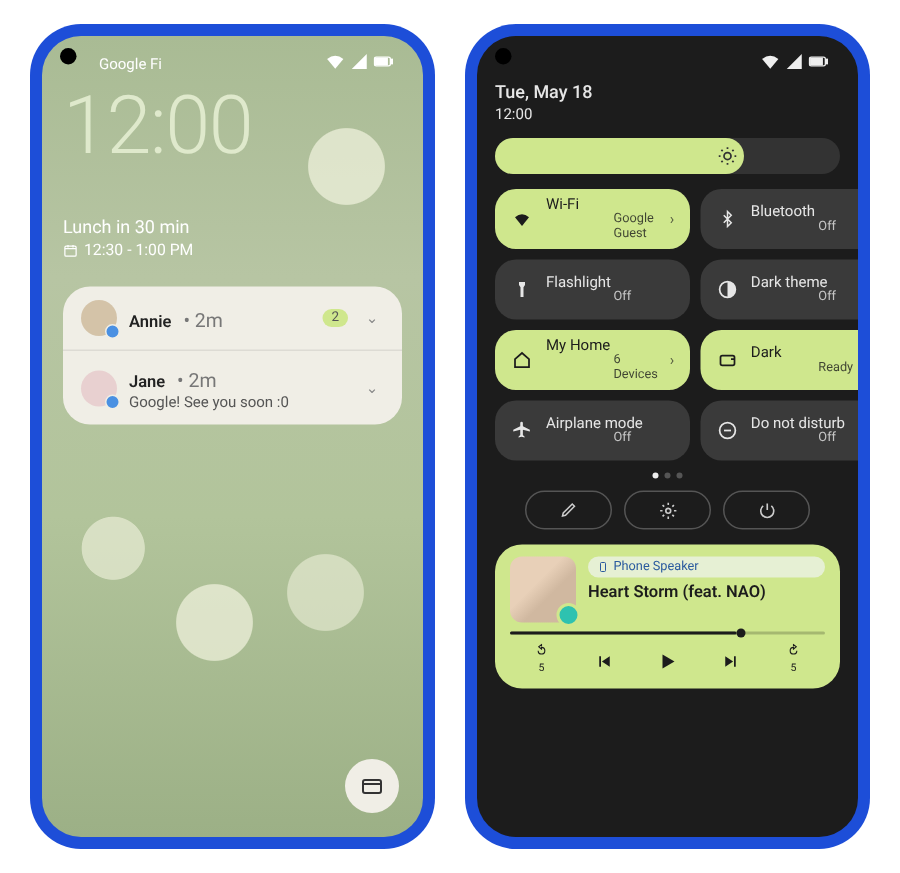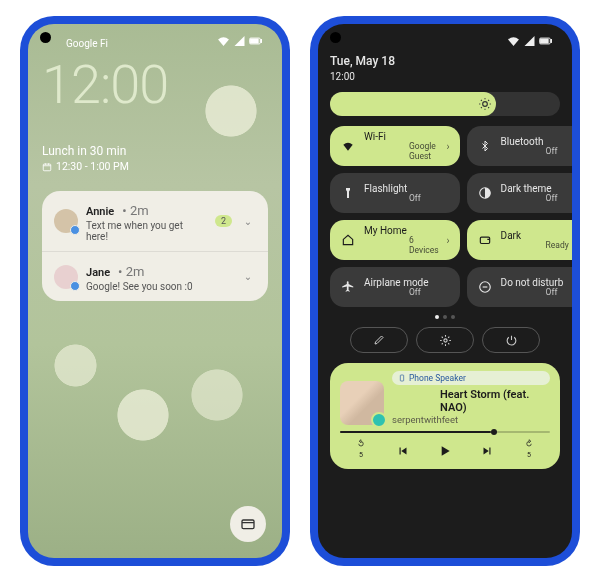--- a/index.html
+++ b/index.html
@@ -184,35 +184,35 @@
     font-size:12px; color:#ccc;
   }
   
   .media {
     margin-top: 10px;
     background: var(--accent);
     border-radius: 18px;
     padding: 8px 10px 6px;
     color:#1c1c1c;
   }
-  .media-top { display:flex; gap:8px; align-items:flex-end; }
+  .media-top { display:flex; gap:8px; align-items:flex-start; }
   .album {
     width:44px; height:44px; border-radius:8px;
     background: linear-gradient(135deg,#e8d0b8 40%,#d0b8a0 60%);
     position:relative; flex-shrink:0;
   }
   .album::after{content:"";position:absolute;bottom:-3px;right:-3px;width:12px;height:12px;border-radius:50%;background:#2ec2b0;border:2px solid var(--accent);}
   .media-info { flex:1; min-width:0; }
   .output-chip {
     align-self:flex-start;
     font-size:8.5px; background:#e6f0d4; color:#2a5a9e;
     padding:2px 6px; border-radius:8px;
     display:flex; align-items:center; gap:3px;
   }
-  .track-title { font-size:11px; font-weight:600; margin-top:3px;margin-left:48px; }
+  .track-title { font-size:11px; font-weight:600; margin-top:3px; }
   .track-artist { font-size:9.5px; color:#5b5b4a; }
   .progress {
     margin-top:6px; height:2px; background:rgba(0,0,0,.2);
     border-radius:1px; position:relative;
   }
   .progress-fill { position:absolute; left:0; top:0; height:100%; width:72%; background:#1c1c1c; border-radius:1px;}
   .progress-knob { position:absolute; left:72%; top:-2px; width:6px; height:6px; border-radius:50%; background:#1c1c1c;}
   .media-controls {
     display:flex; justify-content:space-around; align-items:center;
     margin-top:6px; font-size:14px; color:#1c1c1c;
@@ -265,21 +265,20 @@
     </div>
 
     <div class="notif-stack">
       <div class="notif">
         <div class="avatar">
             <div class="app-badge"></div>
           </div>
         <div class="notif-text">
           <span class="notif-title">Annie</span>
           <span class="notif-time">• <span>2m</span></span>
-          <div class="notif-body">Text me when you get here!</div>
         </div>
         <span class="count-pill">2</span>
         <span class="chev-down">⌄</span>
       </div>
       <div class="notif">
         <div class="avatar j">
             <div class="app-badge"></div>
           </div>
         <div class="notif-text">
           <span class="notif-title">Jane</span>
@@ -465,21 +464,20 @@
       <div class="media-top">
         <div class="album"></div>
         <div class="media-info">
           <div class="output-chip">
             <svg width="8" height="8" viewBox="0 0 24 24" fill="none" stroke="#2a5a9e" stroke-width="2">
                 <rect x="7" y="3" width="10" height="18" rx="2"></rect>
               </svg>
             <span>Phone Speaker</span>
           </div>
           <div class="track-title">Heart Storm (feat. NAO)</div>
-          <div class="track-artist">serpentwithfeet</div>
         </div>
       </div>
       <div class="progress">
         <div class="progress-fill"></div>
           <div class="progress-knob"></div>
       </div>
       <div class="media-controls">
         <span style="flex-direction:column;line-height:1;">
           <svg width="16" height="14" viewBox="0 0 24 24" fill="none" stroke="#1c1c1c" stroke-width="2">
               <path d="M12 5 V2 L7 6 L12 10 V7 A6 6 0 1 1 6 13"></path>

